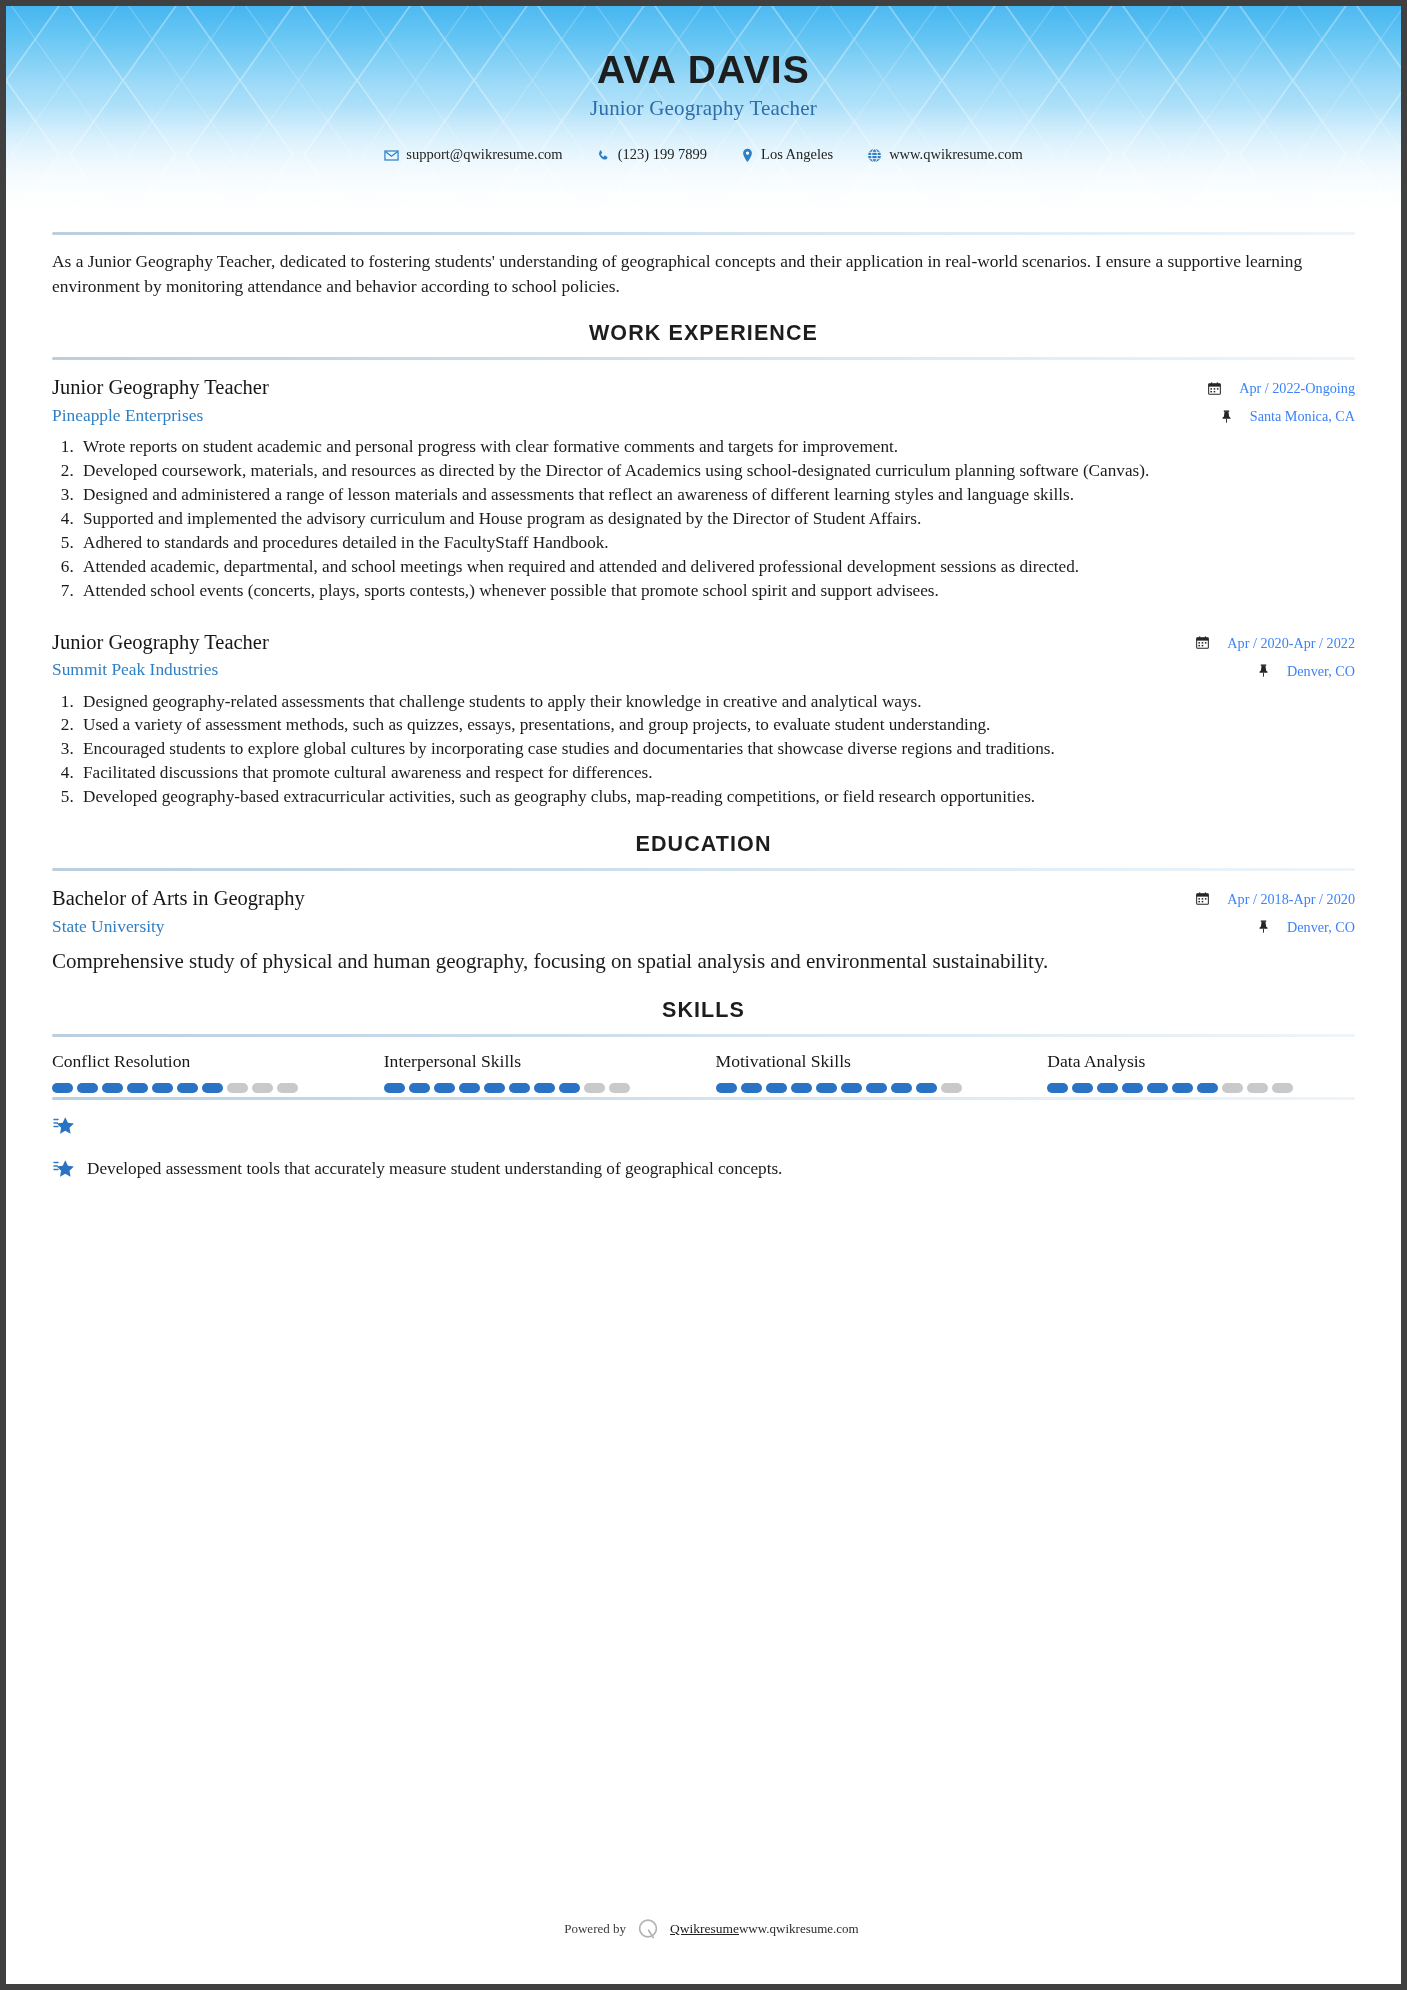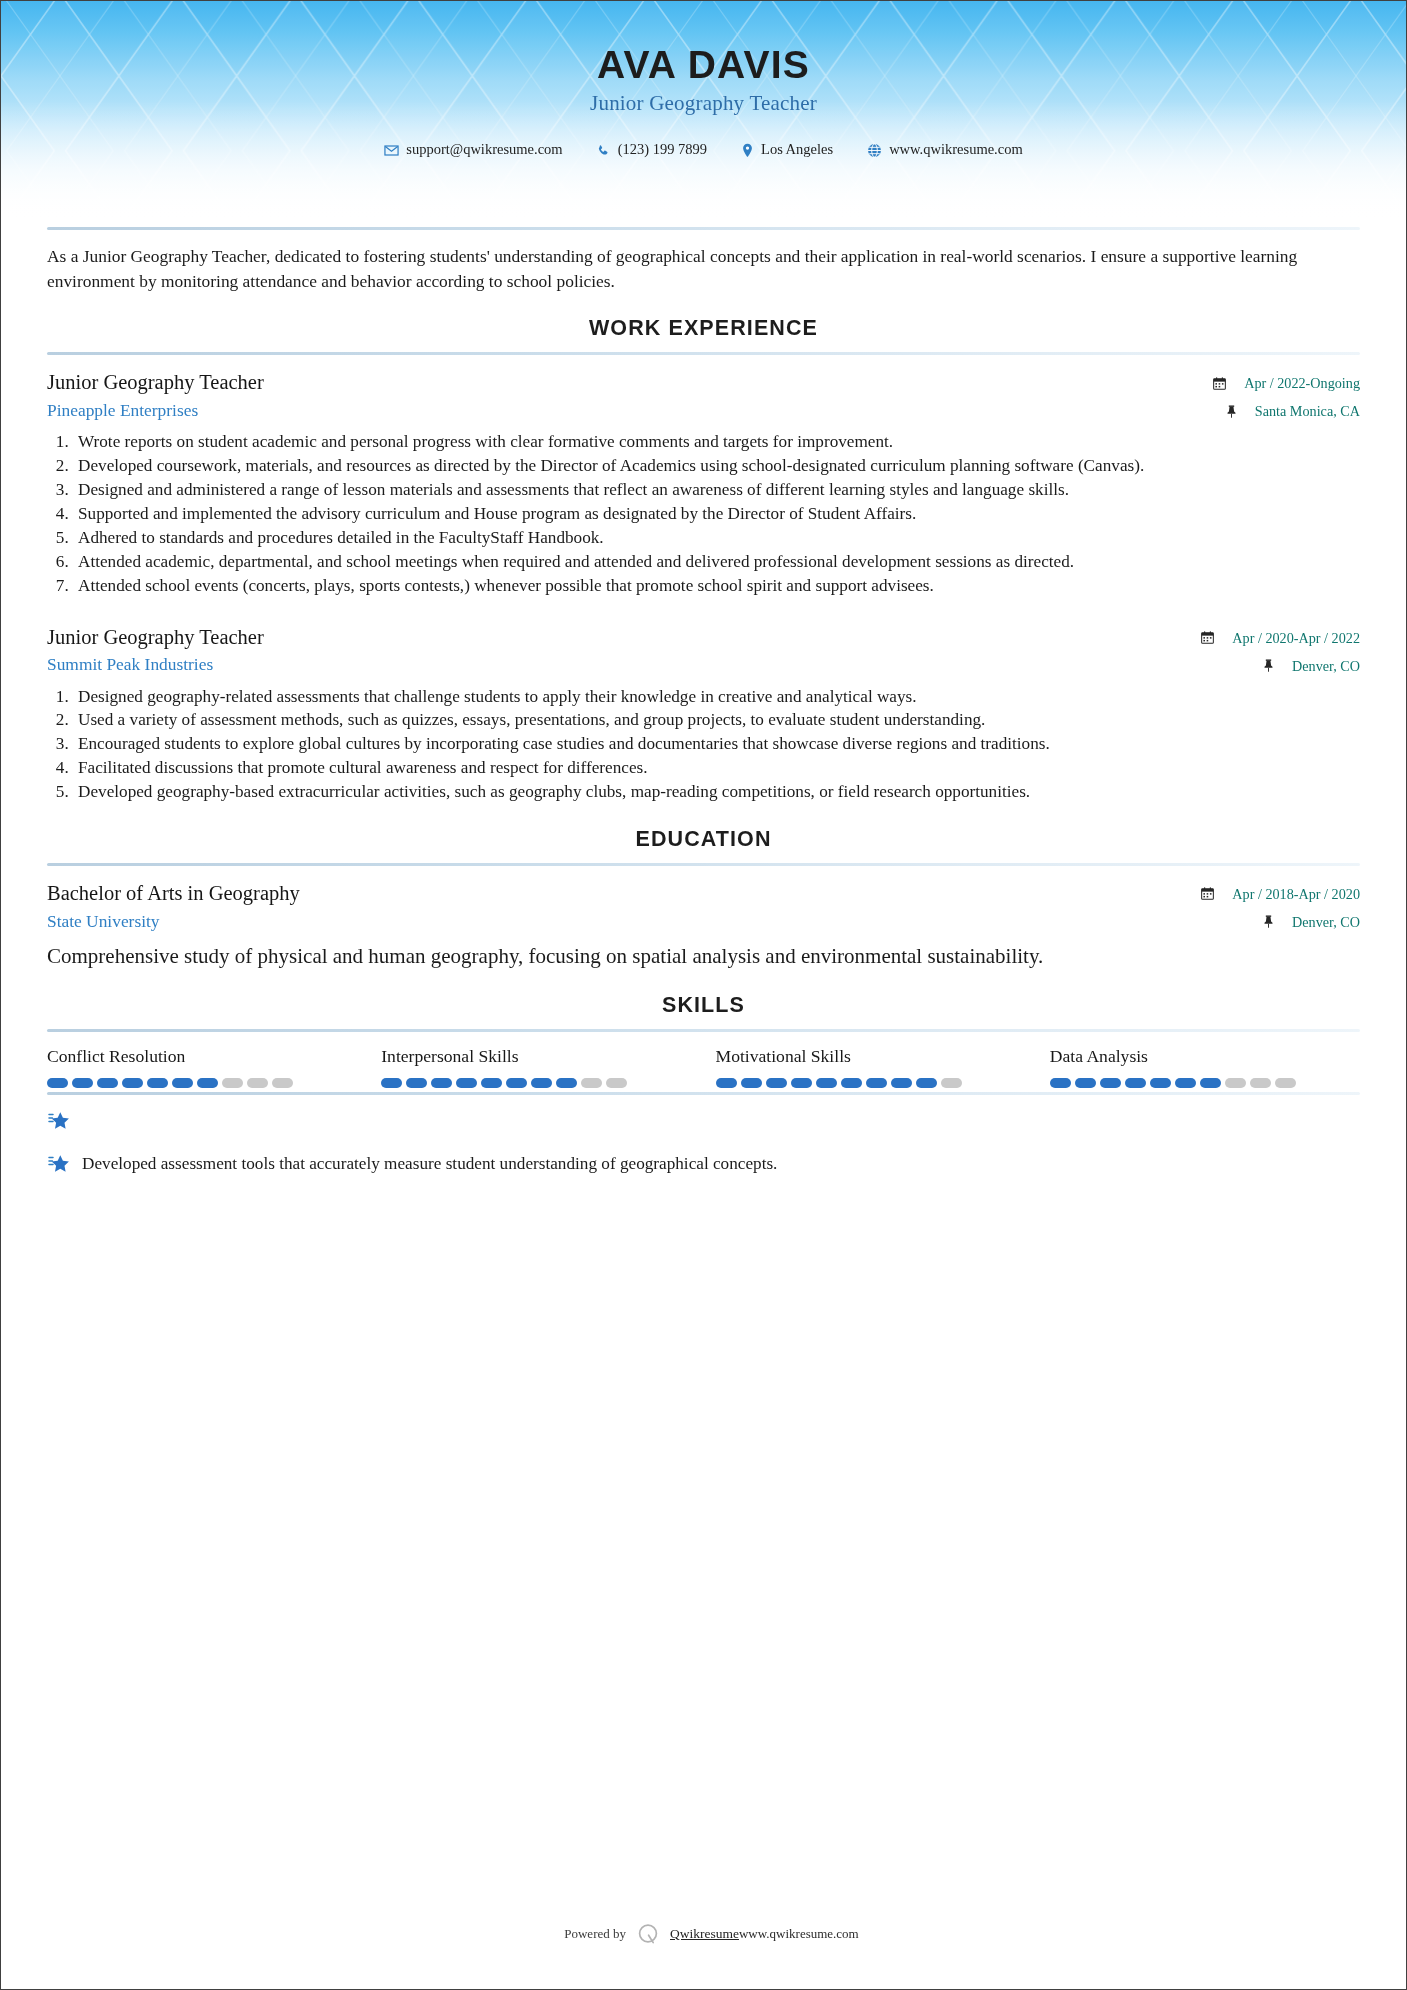--- a/index.html
+++ b/index.html
@@ -11,21 +11,21 @@
     font-family: "Liberation Serif", serif;
     color: #1b1b1b;
     overflow: hidden;
   }
 
   .page {
     position: relative;
     width: 1407px;
     height: 1990px;
     background: #fff;
-    border: 1px solid #404040;
+    border: 6px solid #404040;
   }
 
   
   .header {
     position: relative;
     width: 100%;
     height: 222px;
     overflow: hidden;
     background:
       linear-gradient(to bottom,
@@ -146,21 +146,21 @@
     flex: 0 0 auto;
     text-align: right;
     padding-top: 3px;
   }
   .meta-line {
     display: flex;
     align-items: center;
     justify-content: flex-end;
     gap: 18px;
     font-size: 14.2px;
-    color: #0f766e;
+    color: #3b82f6;
     line-height: 1.55;
     white-space: nowrap;
   }
   .meta-line + .meta-line { margin-top: 6px; }
   .meta-line svg { display: block; }
 
   .entry-points {
     margin-top: 9px;
     padding-left: 26px;
     font-size: 17.2px;

